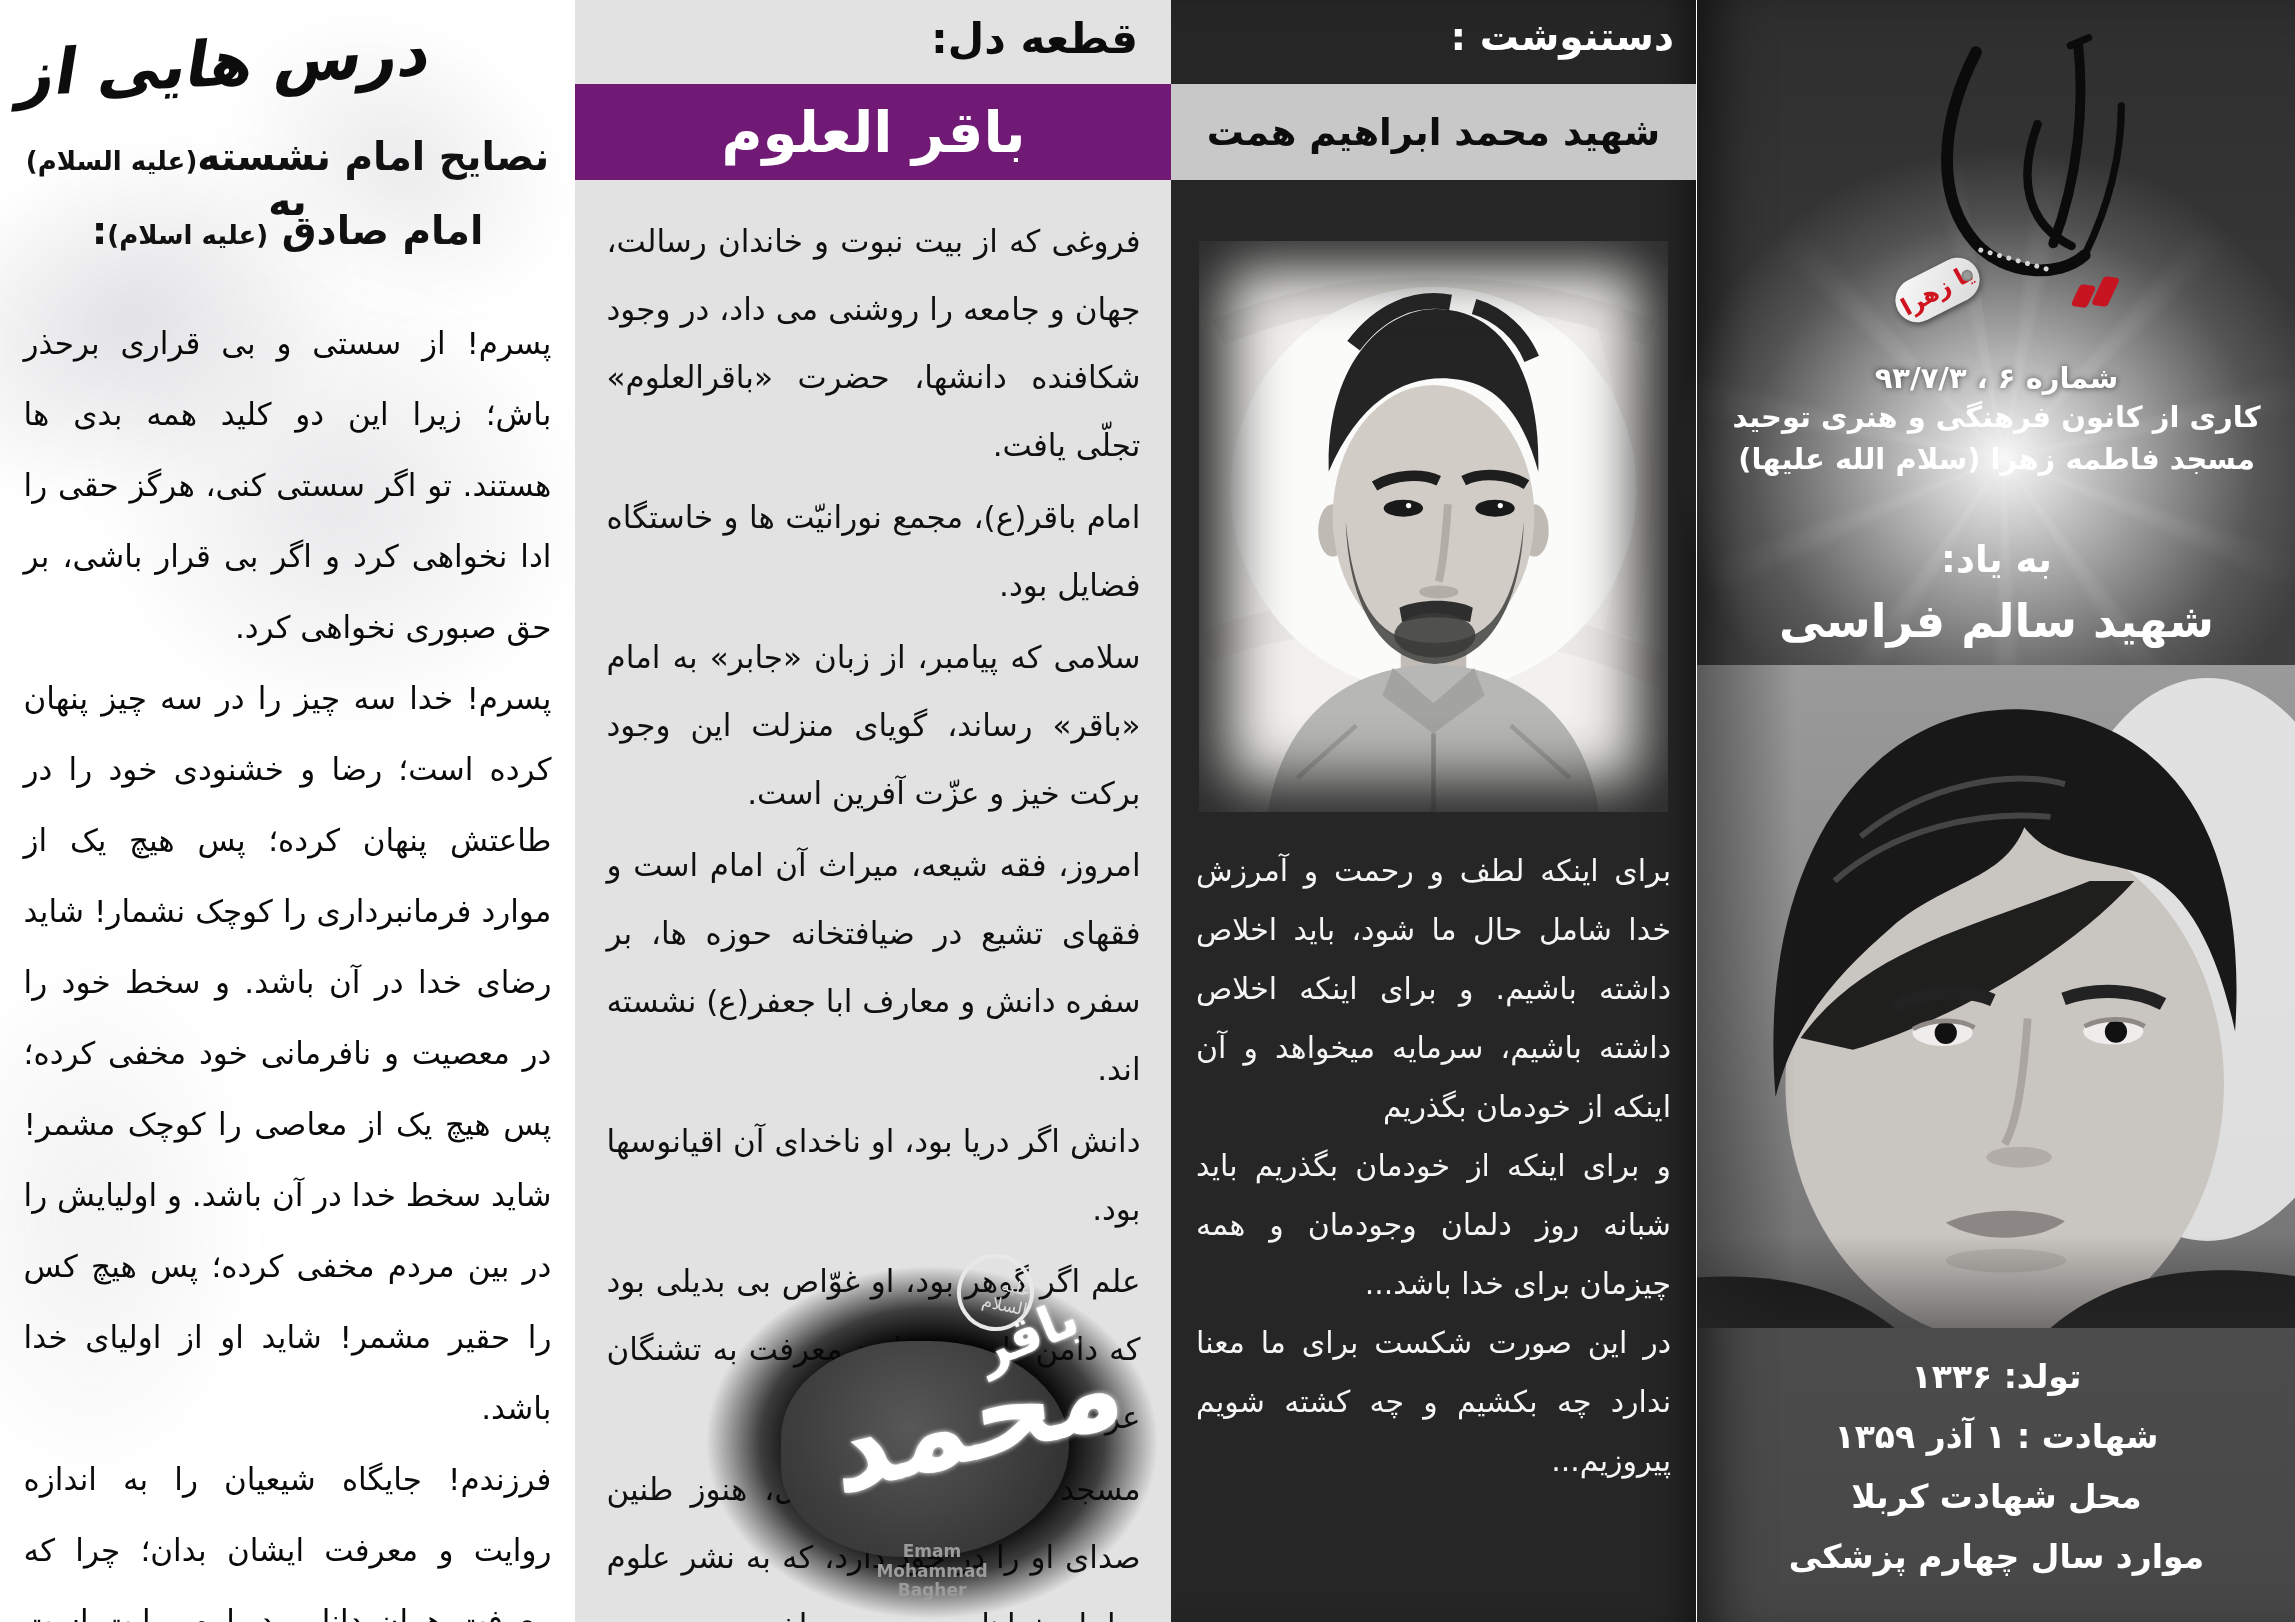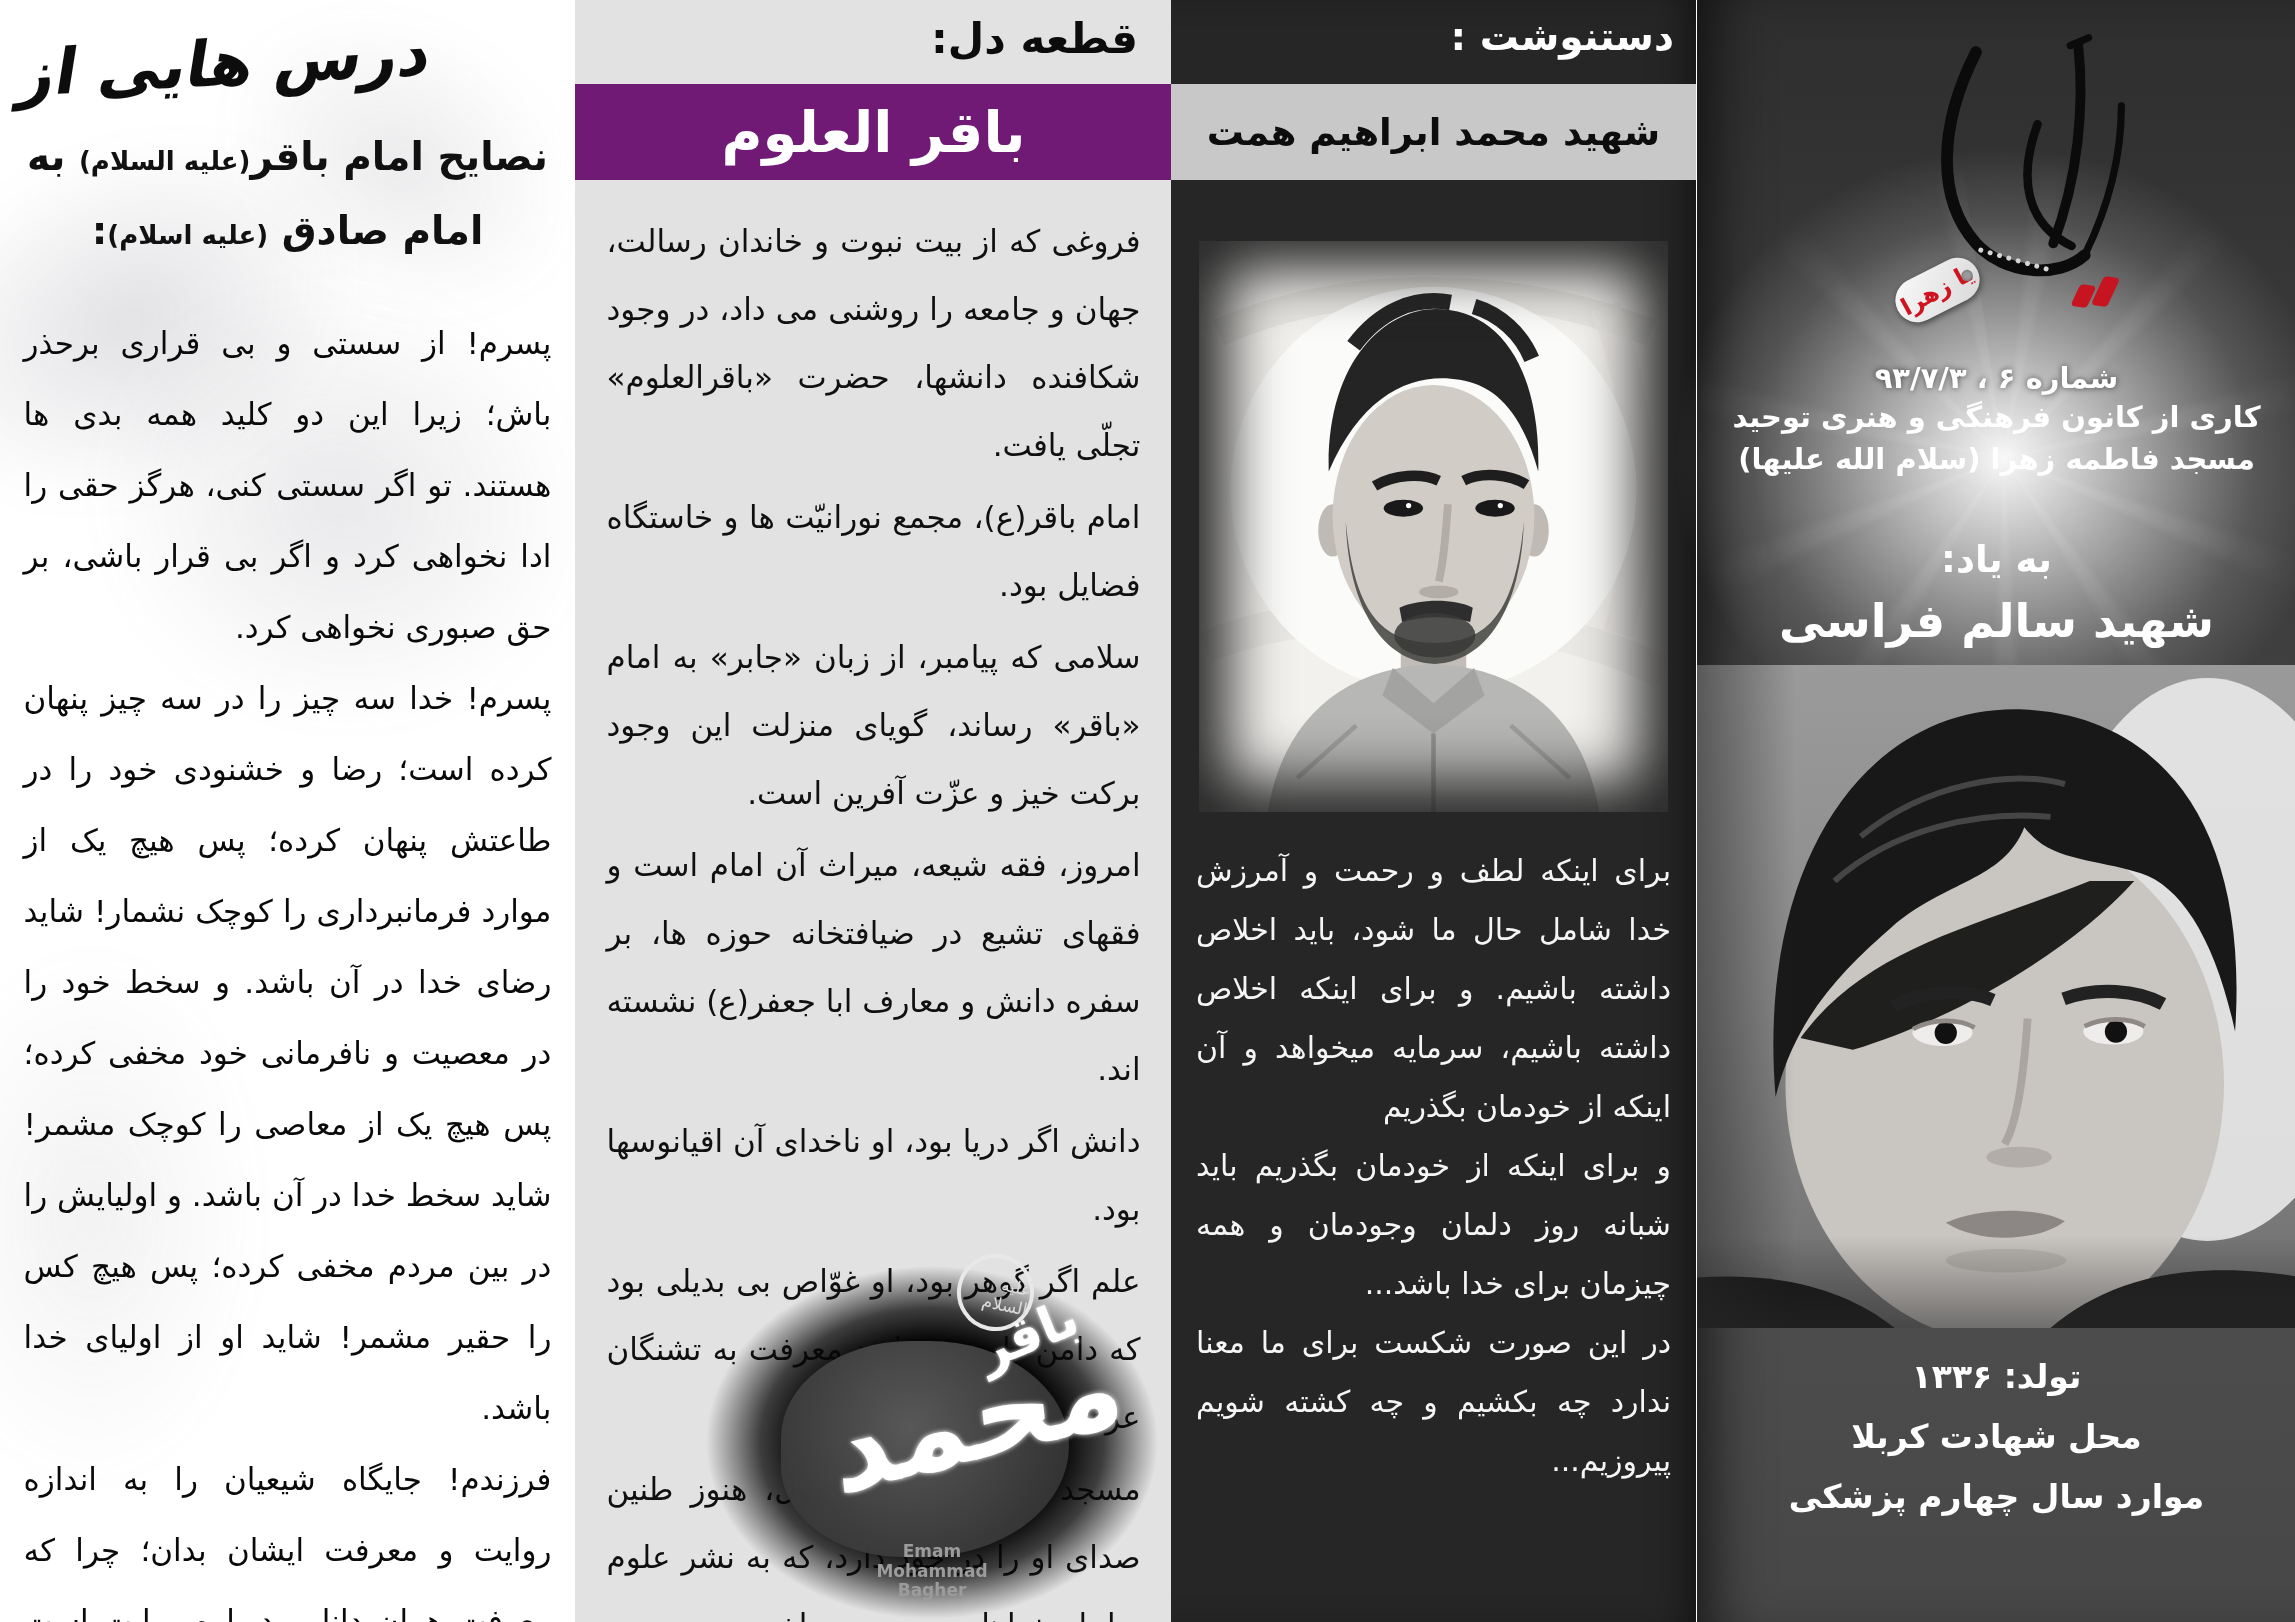--- a/index.html
+++ b/index.html
@@ -139,21 +139,21 @@
 <div id="page">
 
   <div class="col" id="col-lessons">
     <div class="smoke s1"></div>
     <div class="smoke s2"></div>
     <div class="smoke s3"></div>
     <div class="smoke s4"></div>
 
     <div class="lessons-title">درس هایی از امام</div>
 
-    <div class="lessons-sub" id="lessons-sub1"><span>نصایح امام باقر</span><span class="paren">(علیه السلام)</span><span> به</span></div>
+    <div class="lessons-sub" id="lessons-sub1"><span>نصایح امام نشسته</span><span class="paren">(علیه السلام)</span><span> به</span></div>
 
     <div class="lessons-sub" id="lessons-sub2"><span>امام صادق </span><span class="paren">(علیه اسلام)</span><span>:</span></div>
 
     <div class="lessons-body">
       <p>پسرم! از سستی و بی قراری برحذر باش؛ زیرا این دو کلید همه بدی ها هستند. تو اگر سستی کنی، هرگز حقی را ادا نخواهی کرد و اگر بی قرار باشی، بر حق صبوری نخواهی کرد.</p>
       <p>پسرم! خدا سه چیز را در سه چیز پنهان کرده است؛ رضا و خشنودی خود را در طاعتش پنهان کرده؛ پس هیچ یک از موارد فرمانبرداری را کوچک نشمار! شاید رضای خدا در آن باشد. و سخط خود را در معصیت و نافرمانی خود مخفی کرده؛ پس هیچ یک از معاصی را کوچک مشمر! شاید سخط خدا در آن باشد. و اولیایش را در بین مردم مخفی کرده؛ پس هیچ کس را حقیر مشمر! شاید او از اولیای خدا باشد.</p>
       <p>فرزندم! جایگاه شیعیان را به اندازه روایت و معرفت ایشان بدان؛ چرا که معرفت همان دانایی درباره روایت است و با دانایی درباره روایات است که مؤمن به والاترین درجات ایمان بالا می رود. همانا من در کتاب علی(ع) نگاه کردم و در آن یافتم که قیمت و ارزش هرکس به اندازه معرفت اوست. به درستی که خداوند ـ تبارک و تعالی ـ مردم را به اندازه آنچه از عقل ها در سرای دنیا به آنها داده است، محاسبه می کند.</p>
 
     </div>
   </div>
@@ -290,19 +290,20 @@
         <ellipse cx="472" cy="910" rx="92" ry="18" fill="#b4afab" opacity="0.8"></ellipse>
         <path d="M0,1013 L0,936 C120,928 222,950 302,1013 Z" fill="#151515"></path>
         <path d="M540,1013 C620,944 740,906 915,934 L915,1013 Z" fill="#1d1d1d"></path>
         <rect width="150" height="1013" fill="url(#fleft)" opacity="0.55"></rect>
       </svg>
       <div class="bottom-fade"></div>
     </div>
 
     <div class="pelak-info">
       <div>تولد: ۱۳۳۶</div>
+      <div>شهادت : ۱ آذر ۱۳۵۹</div>
       <div>محل شهادت کربلا</div>
       <div>موارد سال چهارم پزشکی</div>
     </div>
   </div>
 
 </div>
 
 
 </body></html>

